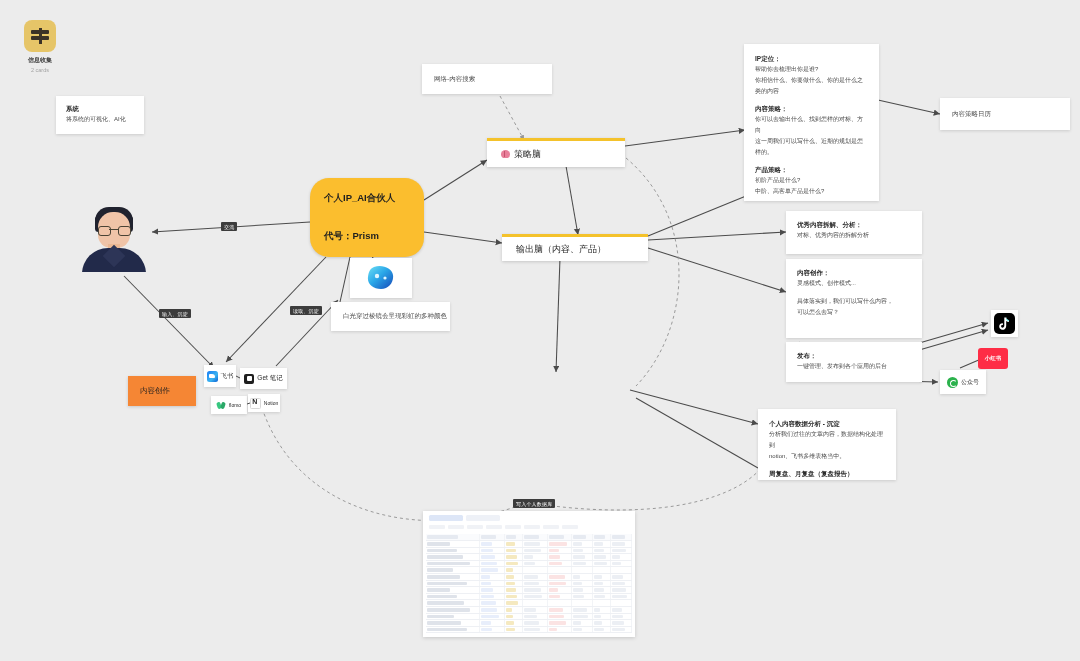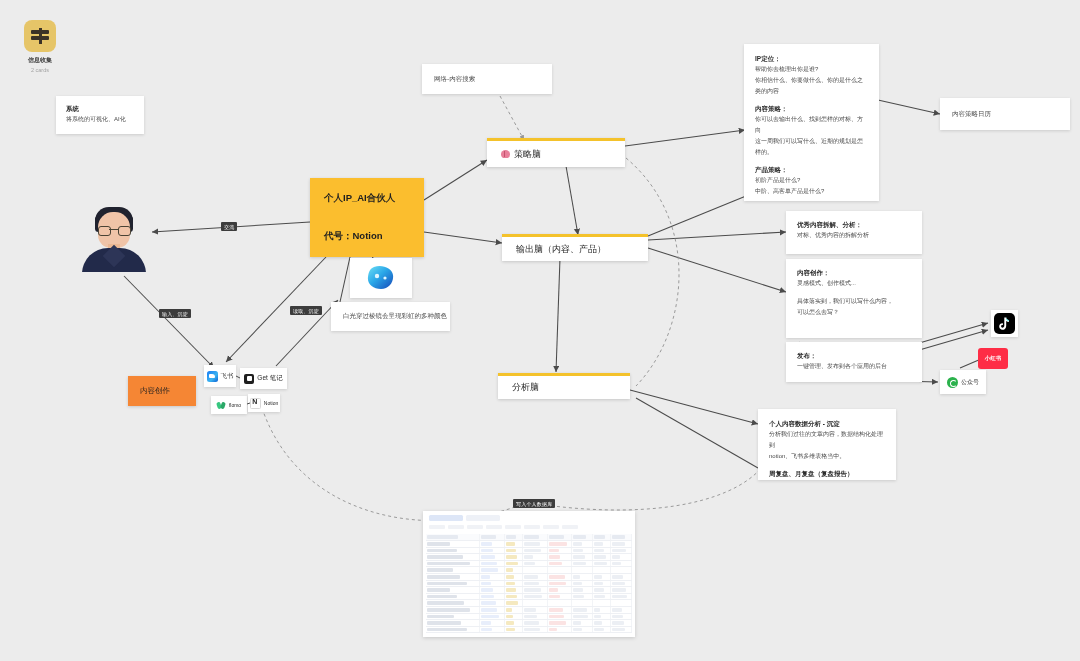--- a/index.html
+++ b/index.html
@@ -236,23 +236,23 @@
     <div class="neck"></div>
     <div class="body"></div>
       <div class="collar"></div>
   </div>
 
   <div class="elabel" style="left:221px;top:222px;">交流</div>
   <div class="elabel" style="left:159px;top:309px;">输入、沉淀</div>
   <div class="elabel" style="left:290px;top:306px;">读取、沉淀</div>
   <div class="elabel" style="left:513px;top:499px;">写入个人数据库</div>
 
-  <div class="node prism" style="left:310px;top:178px;width:114px;height:79px;">
+  <div class="node prism" style="left:310px;top:178px;width:114px;height:79px;border-radius:19px;">
     <div class="l1">个人IP_AI合伙人</div>
-    <div class="l2">代号：Notion</div>
+    <div class="l2">代号：Prism</div>
   </div>
 
   <div id="prism-logo">
     <svg width="32" height="26" viewBox="0 0 32 26">
       <defs>
         <linearGradient id="pg" x1="0" y1="0" x2="1" y2="1">
           <stop offset="0%" stop-color="#6ee0f5"></stop>
           <stop offset="45%" stop-color="#2aa7e8"></stop>
           <stop offset="100%" stop-color="#1648b8"></stop>
         </linearGradient>
@@ -301,23 +301,20 @@
 
   <div class="node brain" style="left:502px;top:234px;width:146px;height:27px;">
     <span>输出脑（内容、产品）</span>
   </div>
 
   <div class="node brain" style="left:487px;top:138px;width:138px;height:29px;">
     <span class="brain-emoji"></span>
     <span>策略脑</span>
   </div>
 
-  <div class="node brain" style="left:498px;top:373px;width:132px;height:26px;">
-    <span>分析脑</span>
-  </div>
 
   <div class="node card" style="left:744px;top:44px;width:135px;height:157px;padding:10px 11px;">
     <div>
       <div class="ttl">IP定位：</div>
       <div class="body">帮助你去梳理出你是谁?</div>
       <div class="body">你相信什么、你要做什么、你的是什么之类的内容</div>
     </div>
     <div class="gap"></div>
     <div>
       <div class="ttl">内容策略：</div>

